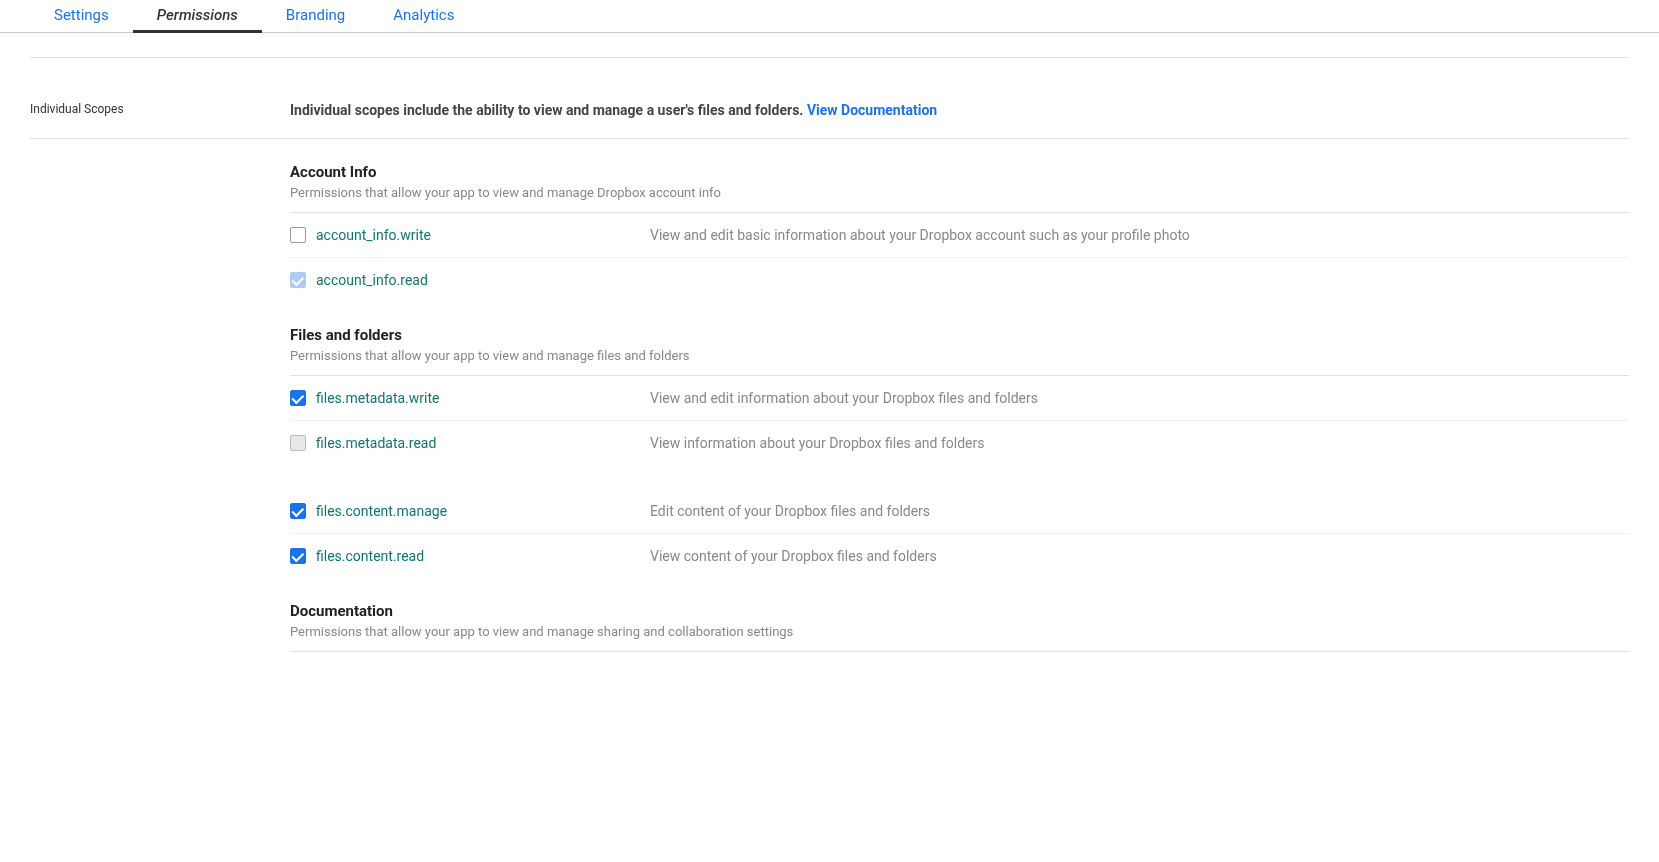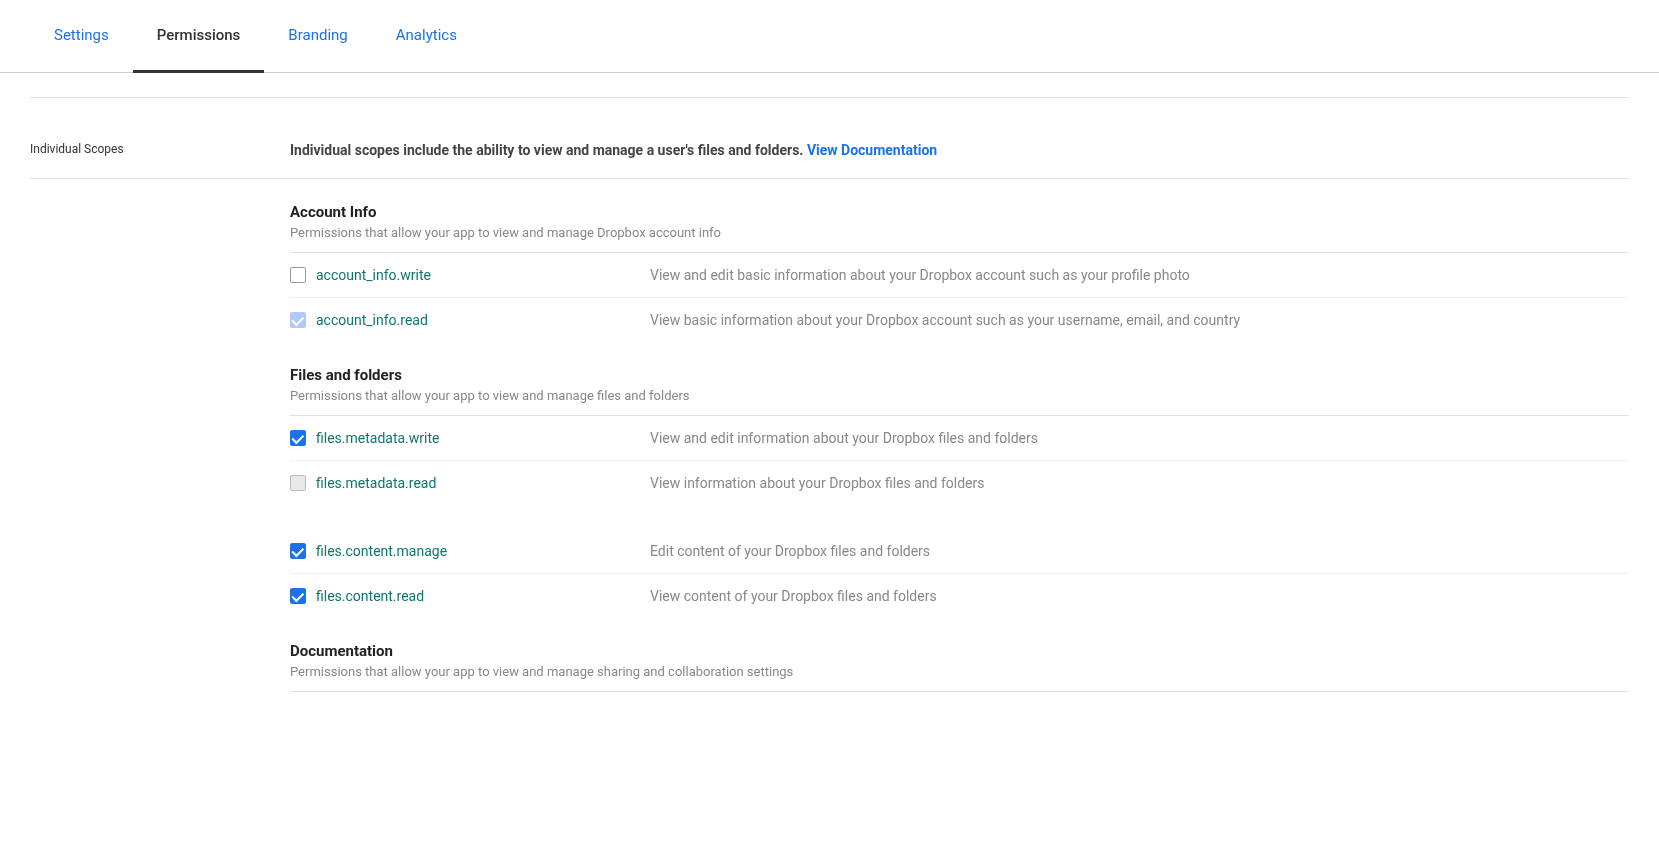--- a/index.html
+++ b/index.html
@@ -10,32 +10,33 @@
       background: #fff;
     }
 
     
     .tabs {
       display: flex;
       border-bottom: 1px solid #ccc;
       padding: 0 30px;
     }
     .tab {
-      padding: 26px 24px;
+      padding: 6px 24px;
       cursor: pointer;
       font-size: 15px;
       color: #1a73e8;
       border-bottom: 3px solid transparent;
       margin-bottom: -1px;
       text-decoration: none;
     }
     .tab.active {
       color: #333;
       border-bottom: 3px solid #333;
       font-weight: 500;
+      font-style: italic;
     }
 
     
     .divider {
       border: none;
       border-top: 1px solid #e0e0e0;
       margin: 24px 30px;
     }
 
     
@@ -190,21 +191,20 @@
             <div class="checkbox-custom"></div>
             <span class="perm-name">account_info.write</span>
           </div>
           <div class="perm-desc">View and edit basic information about your Dropbox account such as your profile photo</div>
         </div>
         <div class="perm-row">
           <div class="perm-left">
             <div class="checkbox-custom checked disabled"></div>
             <span class="perm-name">account_info.read</span>
           </div>
-          <div class="perm-desc">View basic information about your Dropbox account such as your username, email, and country</div>
         </div>
       </div>
       <div class="section">
         <div class="section-title">Files and folders</div>
         <div class="section-subtitle">Permissions that allow your app to view and manage files and folders</div>
         <hr class="section-divider">
         <div class="perm-row">
           <div class="perm-left">
             <div class="checkbox-custom checked"></div>
             <span class="perm-name">files.metadata.write</span>

